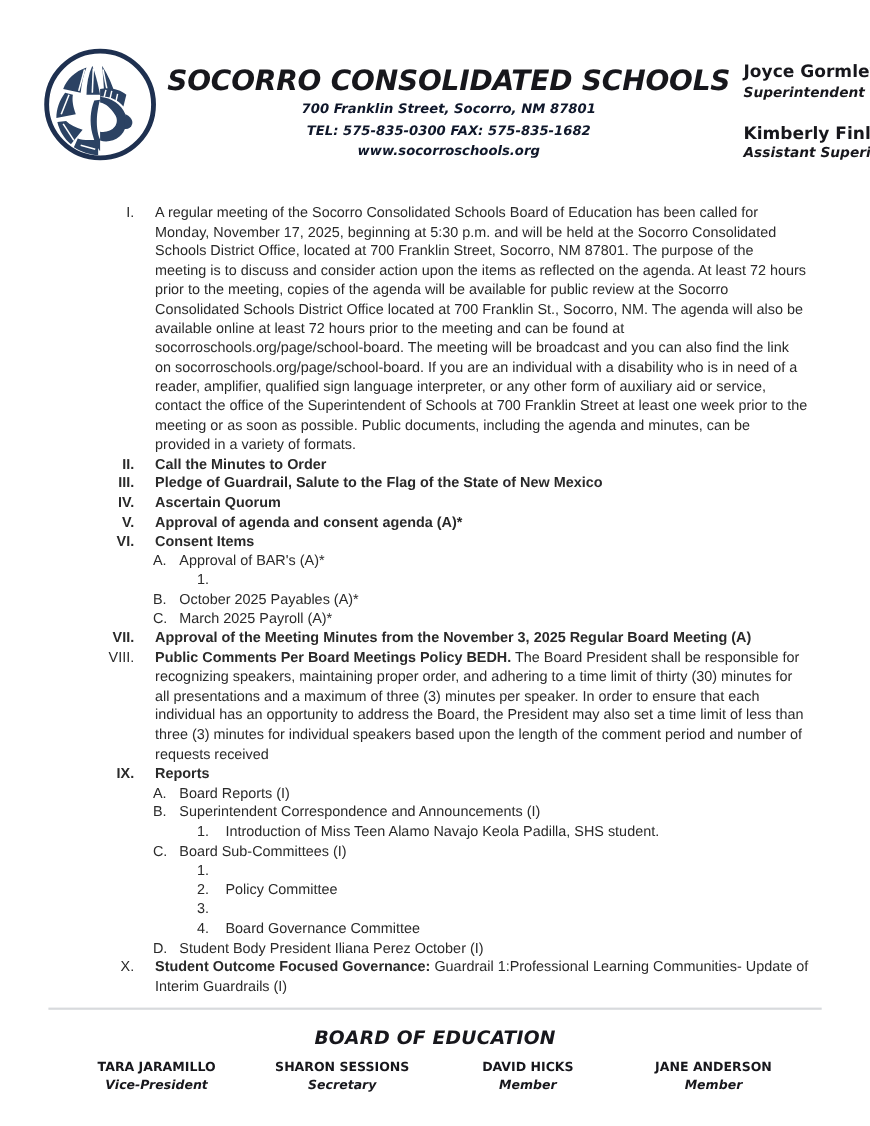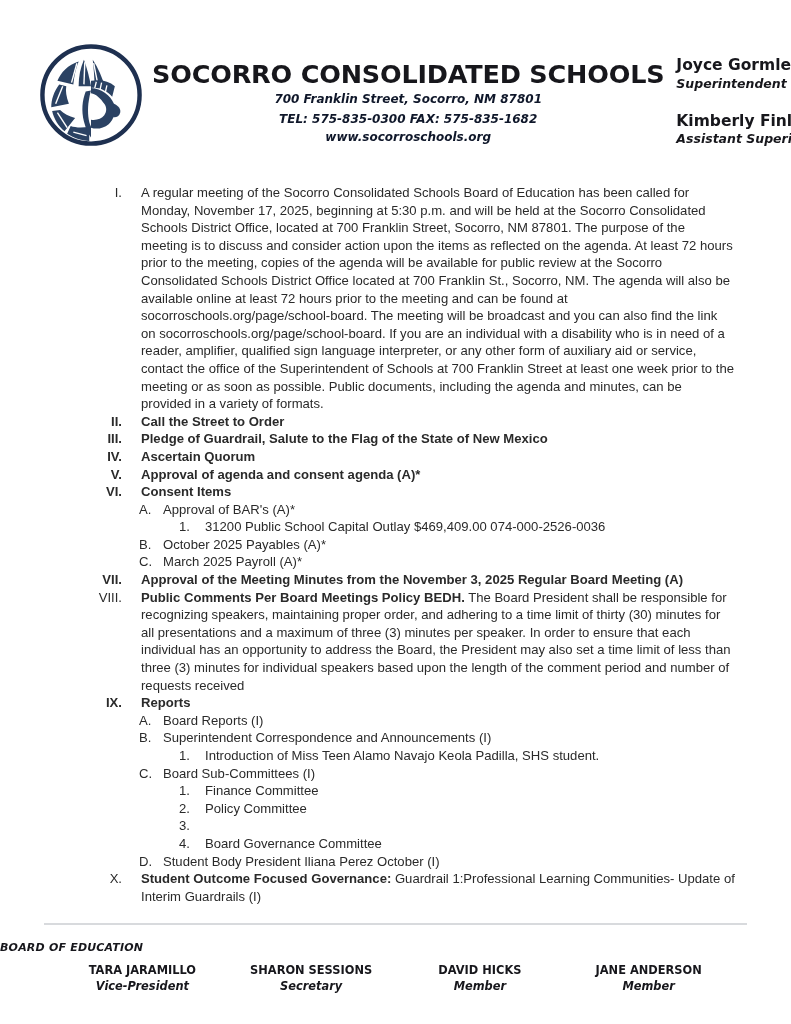--- a/index.html
+++ b/index.html
@@ -37,20 +37,21 @@
   }
   .title-block {
     flex: 1 1 auto;
     text-align: center;
     padding-top: 22px;
     padding-right: 6px;
   }
   .org-name {
     font-family: "DejaVu Sans", sans-serif;
     font-weight: bold;
+    font-style: italic;
     font-size: 25.5px;
     letter-spacing: -0.2px;
     color: #17171c;
     line-height: 1.15;
     white-space: nowrap;
   }
   .org-line {
     font-family: "DejaVu Sans", sans-serif;
     font-weight: bold;
     font-style: italic;
@@ -142,25 +143,25 @@
     left: 0;
     right: 0;
     bottom: 30px;
   }
   .rule {
     height: 2px;
     background: #d8dadd;
     margin: 0 44px 16px 44px;
   }
   .boe-title {
-    text-align: left;
-    font-family: "DejaVu Sans", sans-serif;
-    font-weight: bold;
-    font-style: italic;
-    font-size: 11px;
+    text-align: center;
+    font-family: "DejaVu Sans", sans-serif;
+    font-weight: bold;
+    font-style: italic;
+    font-size: 17px;
     color: #17171c;
     margin-bottom: 9px;
     letter-spacing: 0.2px;
   }
   .members {
     display: flex;
     justify-content: center;
     padding: 0 58px;
   }
   .member {
@@ -246,21 +247,21 @@
   </div>
 </div>
 
 <div class="agenda" id="agenda-root">
     <div class="item">
       <div class="num plain">I.</div>
       <div class="body-txt para">A regular meeting of the Socorro Consolidated Schools Board of Education has been called for Monday, November 17, 2025, beginning at 5:30 p.m. and will be held at the Socorro Consolidated Schools District Office, located at 700 Franklin Street, Socorro, NM 87801. The purpose of the meeting is to discuss and consider action upon the items as reflected on the agenda. At least 72 hours prior to the meeting, copies of the agenda will be available for public review at the Socorro Consolidated Schools District Office located at 700 Franklin St., Socorro, NM. The agenda will also be available online at least 72 hours prior to the meeting and can be found at socorroschools.org/page/school-board.  The meeting will be broadcast and you can also find the link on socorroschools.org/page/school-board. If you are an individual with a disability who is in need of a reader, amplifier, qualified sign language interpreter, or any other form of auxiliary aid or service, contact the office of the Superintendent of Schools at 700 Franklin Street at least one week prior to the meeting or as soon as possible. Public documents, including the agenda and minutes, can be provided in a variety of formats.</div>
     </div>
     <div class="item">
       <div class="num">II.</div>
-      <div class="body-txt bold">Call the Street to Order</div>
+      <div class="body-txt bold">Call the Minutes to Order</div>
     </div>
     <div class="item">
       <div class="num">III.</div>
       <div class="body-txt bold">Pledge of Guardrail, Salute to the Flag of the State of New Mexico</div>
     </div>
     <div class="item">
       <div class="num">IV.</div>
       <div class="body-txt bold">Ascertain Quorum</div>
     </div>
     <div class="item">
@@ -270,21 +271,20 @@
     <div class="item">
       <div class="num">VI.</div>
       <div class="body-txt bold">Consent Items</div>
     </div>
     <div class="sub">
       <div class="marker">A.</div>
       <div class="sub-txt">Approval of BAR's (A)*</div>
     </div>
     <div class="subsub">
       <div class="marker">1.</div>
-      <div class="sub-txt">31200 Public School Capital Outlay $469,409.00 074-000-2526-0036</div>
     </div>
     <div class="sub">
       <div class="marker">B.</div>
       <div class="sub-txt">October 2025 Payables (A)*</div>
     </div>
     <div class="sub">
       <div class="marker">C.</div>
       <div class="sub-txt">March 2025 Payroll (A)*</div>
     </div>
     <div class="item">
@@ -310,21 +310,20 @@
     <div class="subsub">
       <div class="marker">1.</div>
       <div class="sub-txt">Introduction of Miss Teen Alamo Navajo Keola Padilla, SHS student.</div>
     </div>
     <div class="sub">
       <div class="marker">C.</div>
       <div class="sub-txt">Board Sub-Committees (I)</div>
     </div>
     <div class="subsub">
       <div class="marker">1.</div>
-      <div class="sub-txt">Finance Committee</div>
     </div>
     <div class="subsub">
       <div class="marker">2.</div>
       <div class="sub-txt">Policy Committee</div>
     </div>
     <div class="subsub">
       <div class="marker">3.</div>
     </div>
     <div class="subsub">
       <div class="marker">4.</div>

